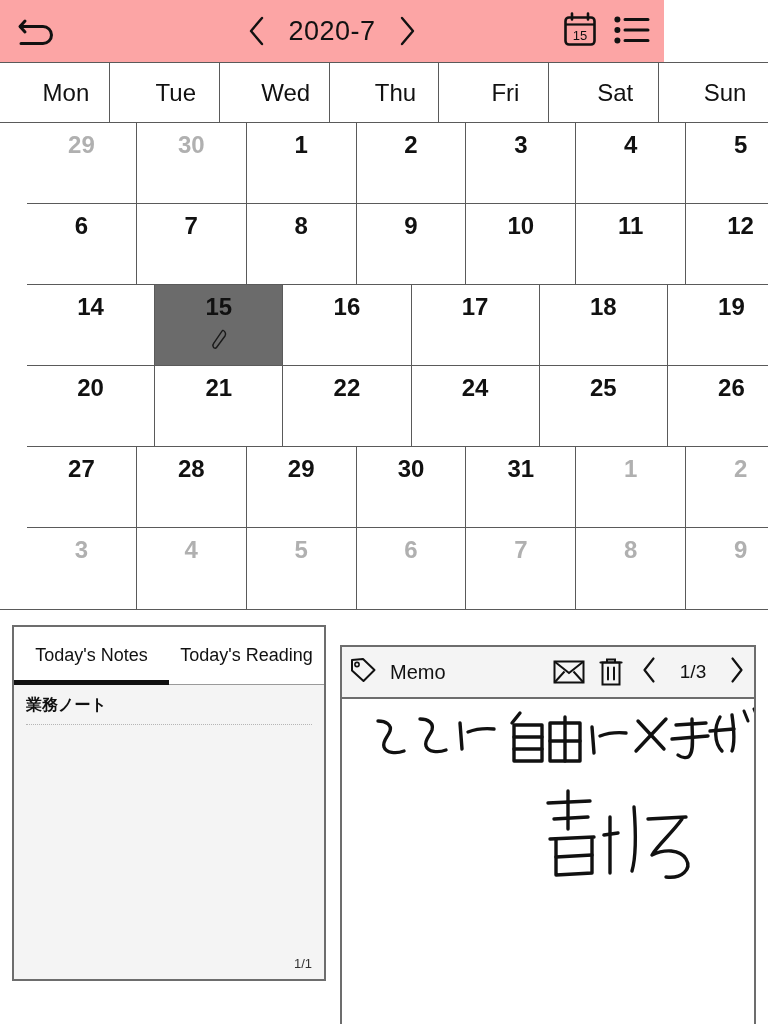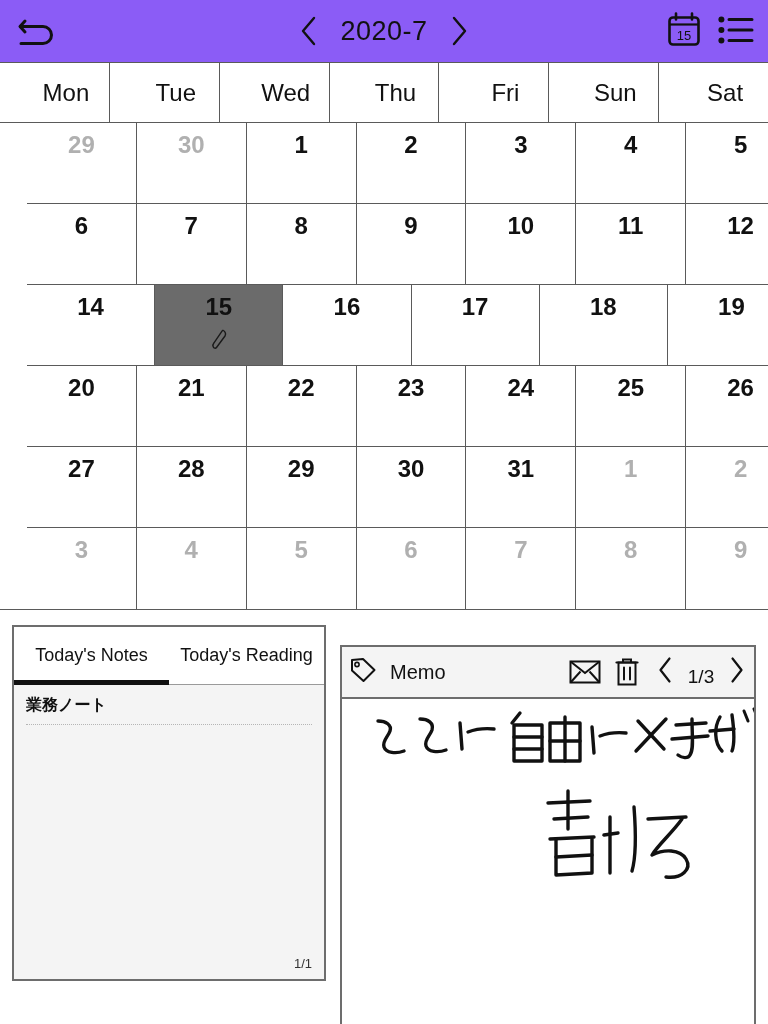--- a/index.html
+++ b/index.html
@@ -9,22 +9,22 @@
     background: #ffffff;
     font-family: "Liberation Sans", "DejaVu Sans", sans-serif;
     color: #111111;
     overflow: hidden;
   }
 
   
   #topbar {
     position: absolute;
     left: 0; top: 0;
-    width: 768px; height: 62px;
-    background: #8b5cf6;
+    width: 664px; height: 62px;
+    background: #fca5a5;
     text-decoration: underline;
   }
   #back-btn {
     position: absolute;
     left: 10px; top: 8px;
     width: 54px; height: 46px;
     display: flex; align-items: center; justify-content: center;
   }
   #title-group {
     position: absolute;
@@ -185,22 +185,22 @@
     color: #111;
     margin-left: 2px;
     flex: 0 0 auto;
   }
   #memo-header-spacer { flex: 1 1 auto; }
   .memo-icon-btn {
     display: flex; align-items: center; justify-content: center;
     width: 34px; height: 38px;
   }
   .memo-nav {
-    display: flex; align-items: flex-end;
-    gap: 11px;
+    display: flex; align-items: center;
+    gap: 19px;
     margin-left: 6px;
   }
   #memo-page {
     font-size: 19px;
     color: #111;
     min-width: 34px;
     text-align: center;
   }
   #memo-canvas {
     flex: 1 1 auto;
@@ -273,24 +273,24 @@
     <div class="cal-cell">
       <div class="dow">Wed</div>
       </div>
     <div class="cal-cell">
       <div class="dow">Thu</div>
       </div>
     <div class="cal-cell">
       <div class="dow">Fri</div>
       </div>
     <div class="cal-cell">
+      <div class="dow">Sat</div>
+      </div>
+    <div class="cal-cell">
       <div class="dow">Sun</div>
-      </div>
-    <div class="cal-cell">
-      <div class="dow">Sat</div>
       </div>
   </div>
 
   <div id="weeks-container">
       <div class="cal-row week">
         <div class="cal-cell out">
           <div class="daynum">29</div>
         </div>
         <div class="cal-cell out">
           <div class="daynum">30</div>
@@ -361,23 +361,20 @@
       </div>
       <div class="cal-row week">
         <div class="cal-cell">
           <div class="daynum">20</div>
         </div>
         <div class="cal-cell">
           <div class="daynum">21</div>
         </div>
         <div class="cal-cell">
           <div class="daynum">22</div>
-        </div>
-        <div class="cal-cell">
-          <div class="daynum">23</div>
         </div>
         <div class="cal-cell">
           <div class="daynum">24</div>
         </div>
         <div class="cal-cell">
           <div class="daynum">25</div>
         </div>
         <div class="cal-cell">
           <div class="daynum">26</div>
         </div>

